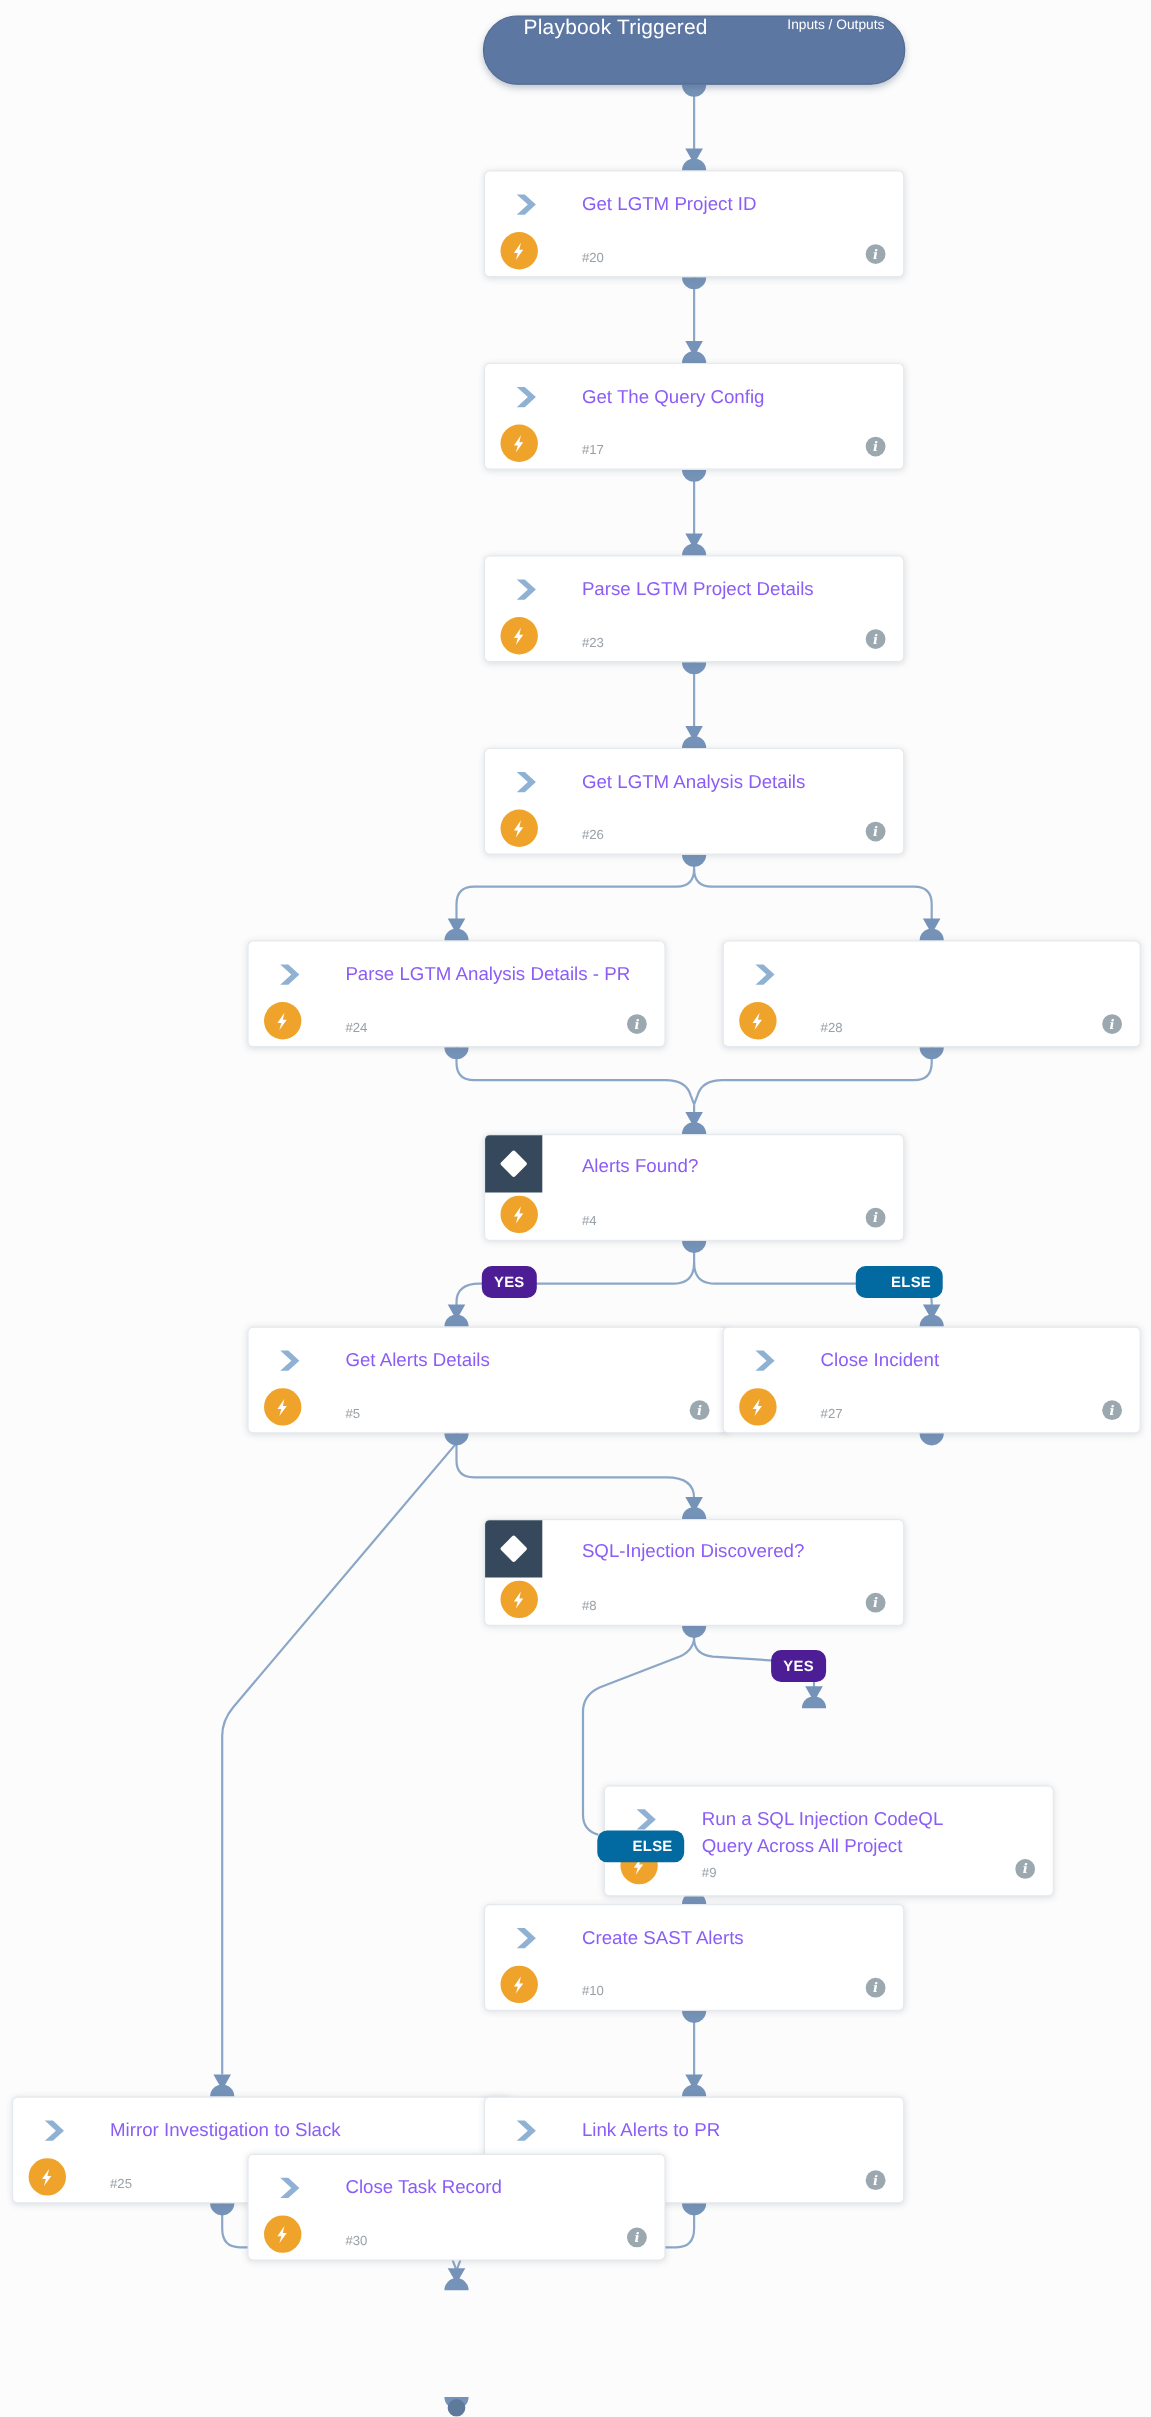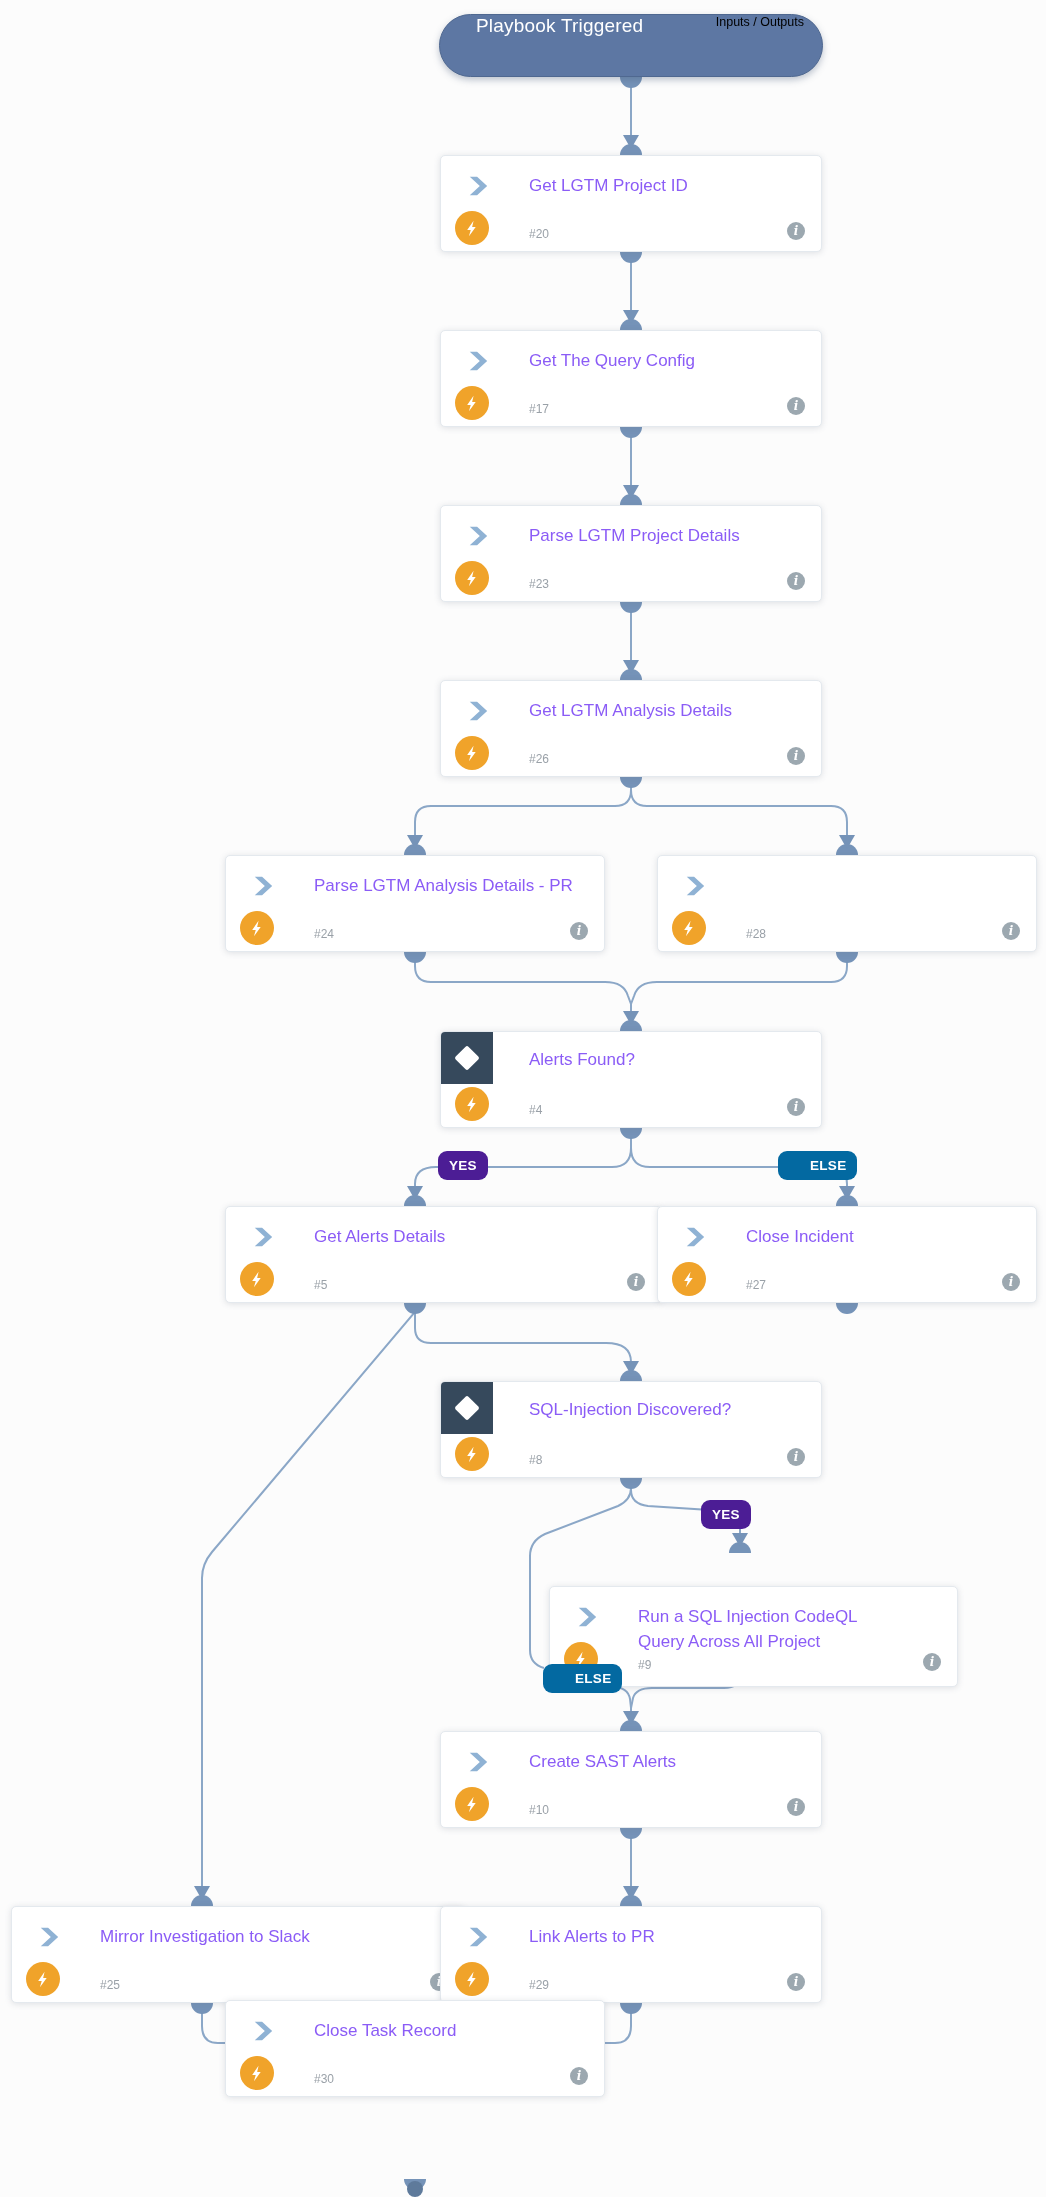--- a/index.html
+++ b/index.html
@@ -8,21 +8,21 @@
   svg.wires { position:absolute; left:0; top:0; pointer-events:none; }
 
   .header-pill {
     position:absolute; left:439px; top:14px; width:384px; height:63px;
     background:#5d77a3; border:1px solid #4f6890; border-radius:32px;
     box-shadow:0 3px 7px rgba(70,90,120,.35);
     display:flex; align-items:flex-start; justify-content:space-between;
     padding:0 18px 0 36px; z-index:3;
   }
   .header-pill .htitle { color:#ffffff; font-size:19px; letter-spacing:.2px; }
-  .header-pill .io { color:#000000; font-size:12.5px;margin-left:39px; }
+  .header-pill .io { color:#ffffff; font-size:12.5px;margin-left:39px; }
 
   .node {
     position:absolute; height:97px; background:#ffffff;
     border:1px solid #e4e9ee; border-radius:5px;
     box-shadow:0 1px 6px rgba(100,110,130,.20);
     z-index:3;
   }
   .node.tall { height:101px; }
   .chev { position:absolute; left:26px; top:19px; width:22px; height:22px; }
   .ntitle {
@@ -295,21 +295,21 @@
     <div class="ntitle">SQL-Injection Discovered?</div>
     <span class="bolt">
         <svg width="17" height="17" viewBox="0 0 24 24">
           <path d="M13.5 1 4.5 14h5L7 23l9.5-13h-5z" fill="#fff"></path>
         </svg>
       </span>
     <span class="nid">#8</span>
     <span class="info">i</span>
   </div>
 
-  <div class="node tall" style="left:549px;top:1586px;width:409px">
+  <div class="node tall" style="left:549px;top:1623px;width:409px">
     <span class="chev"><svg width="22" height="22" viewBox="0 0 24 24">
           <path d="M3 2h8l11 10-11 10H3l11-10z" fill="#8fb2d4"></path>
         </svg></span>
     <div class="ntitle" style="right:60px">Run a SQL Injection CodeQL Query Across All Project</div>
     <span class="bolt">
         <svg width="17" height="17" viewBox="0 0 24 24">
           <path d="M13.5 1 4.5 14h5L7 23l9.5-13h-5z" fill="#fff"></path>
         </svg>
       </span>
     <span class="nid">#9</span>
@@ -351,21 +351,21 @@
     <div class="ntitle">Link Alerts to PR</div>
     <span class="bolt">
         <svg width="17" height="17" viewBox="0 0 24 24">
           <path d="M13.5 1 4.5 14h5L7 23l9.5-13h-5z" fill="#fff"></path>
         </svg>
       </span>
     <span class="nid">#29</span>
     <span class="info">i</span>
   </div>
 
-  <div class="node" style="left:225px;top:2000px;width:380px">
+  <div class="node" style="left:225px;top:1958px;width:380px">
     <span class="chev"><svg width="22" height="22" viewBox="0 0 24 24">
           <path d="M3 2h8l11 10-11 10H3l11-10z" fill="#8fb2d4"></path>
         </svg></span>
     <div class="ntitle">Close Task Record</div>
     <span class="bolt">
         <svg width="17" height="17" viewBox="0 0 24 24">
           <path d="M13.5 1 4.5 14h5L7 23l9.5-13h-5z" fill="#fff"></path>
         </svg>
       </span>
     <span class="nid">#30</span>

